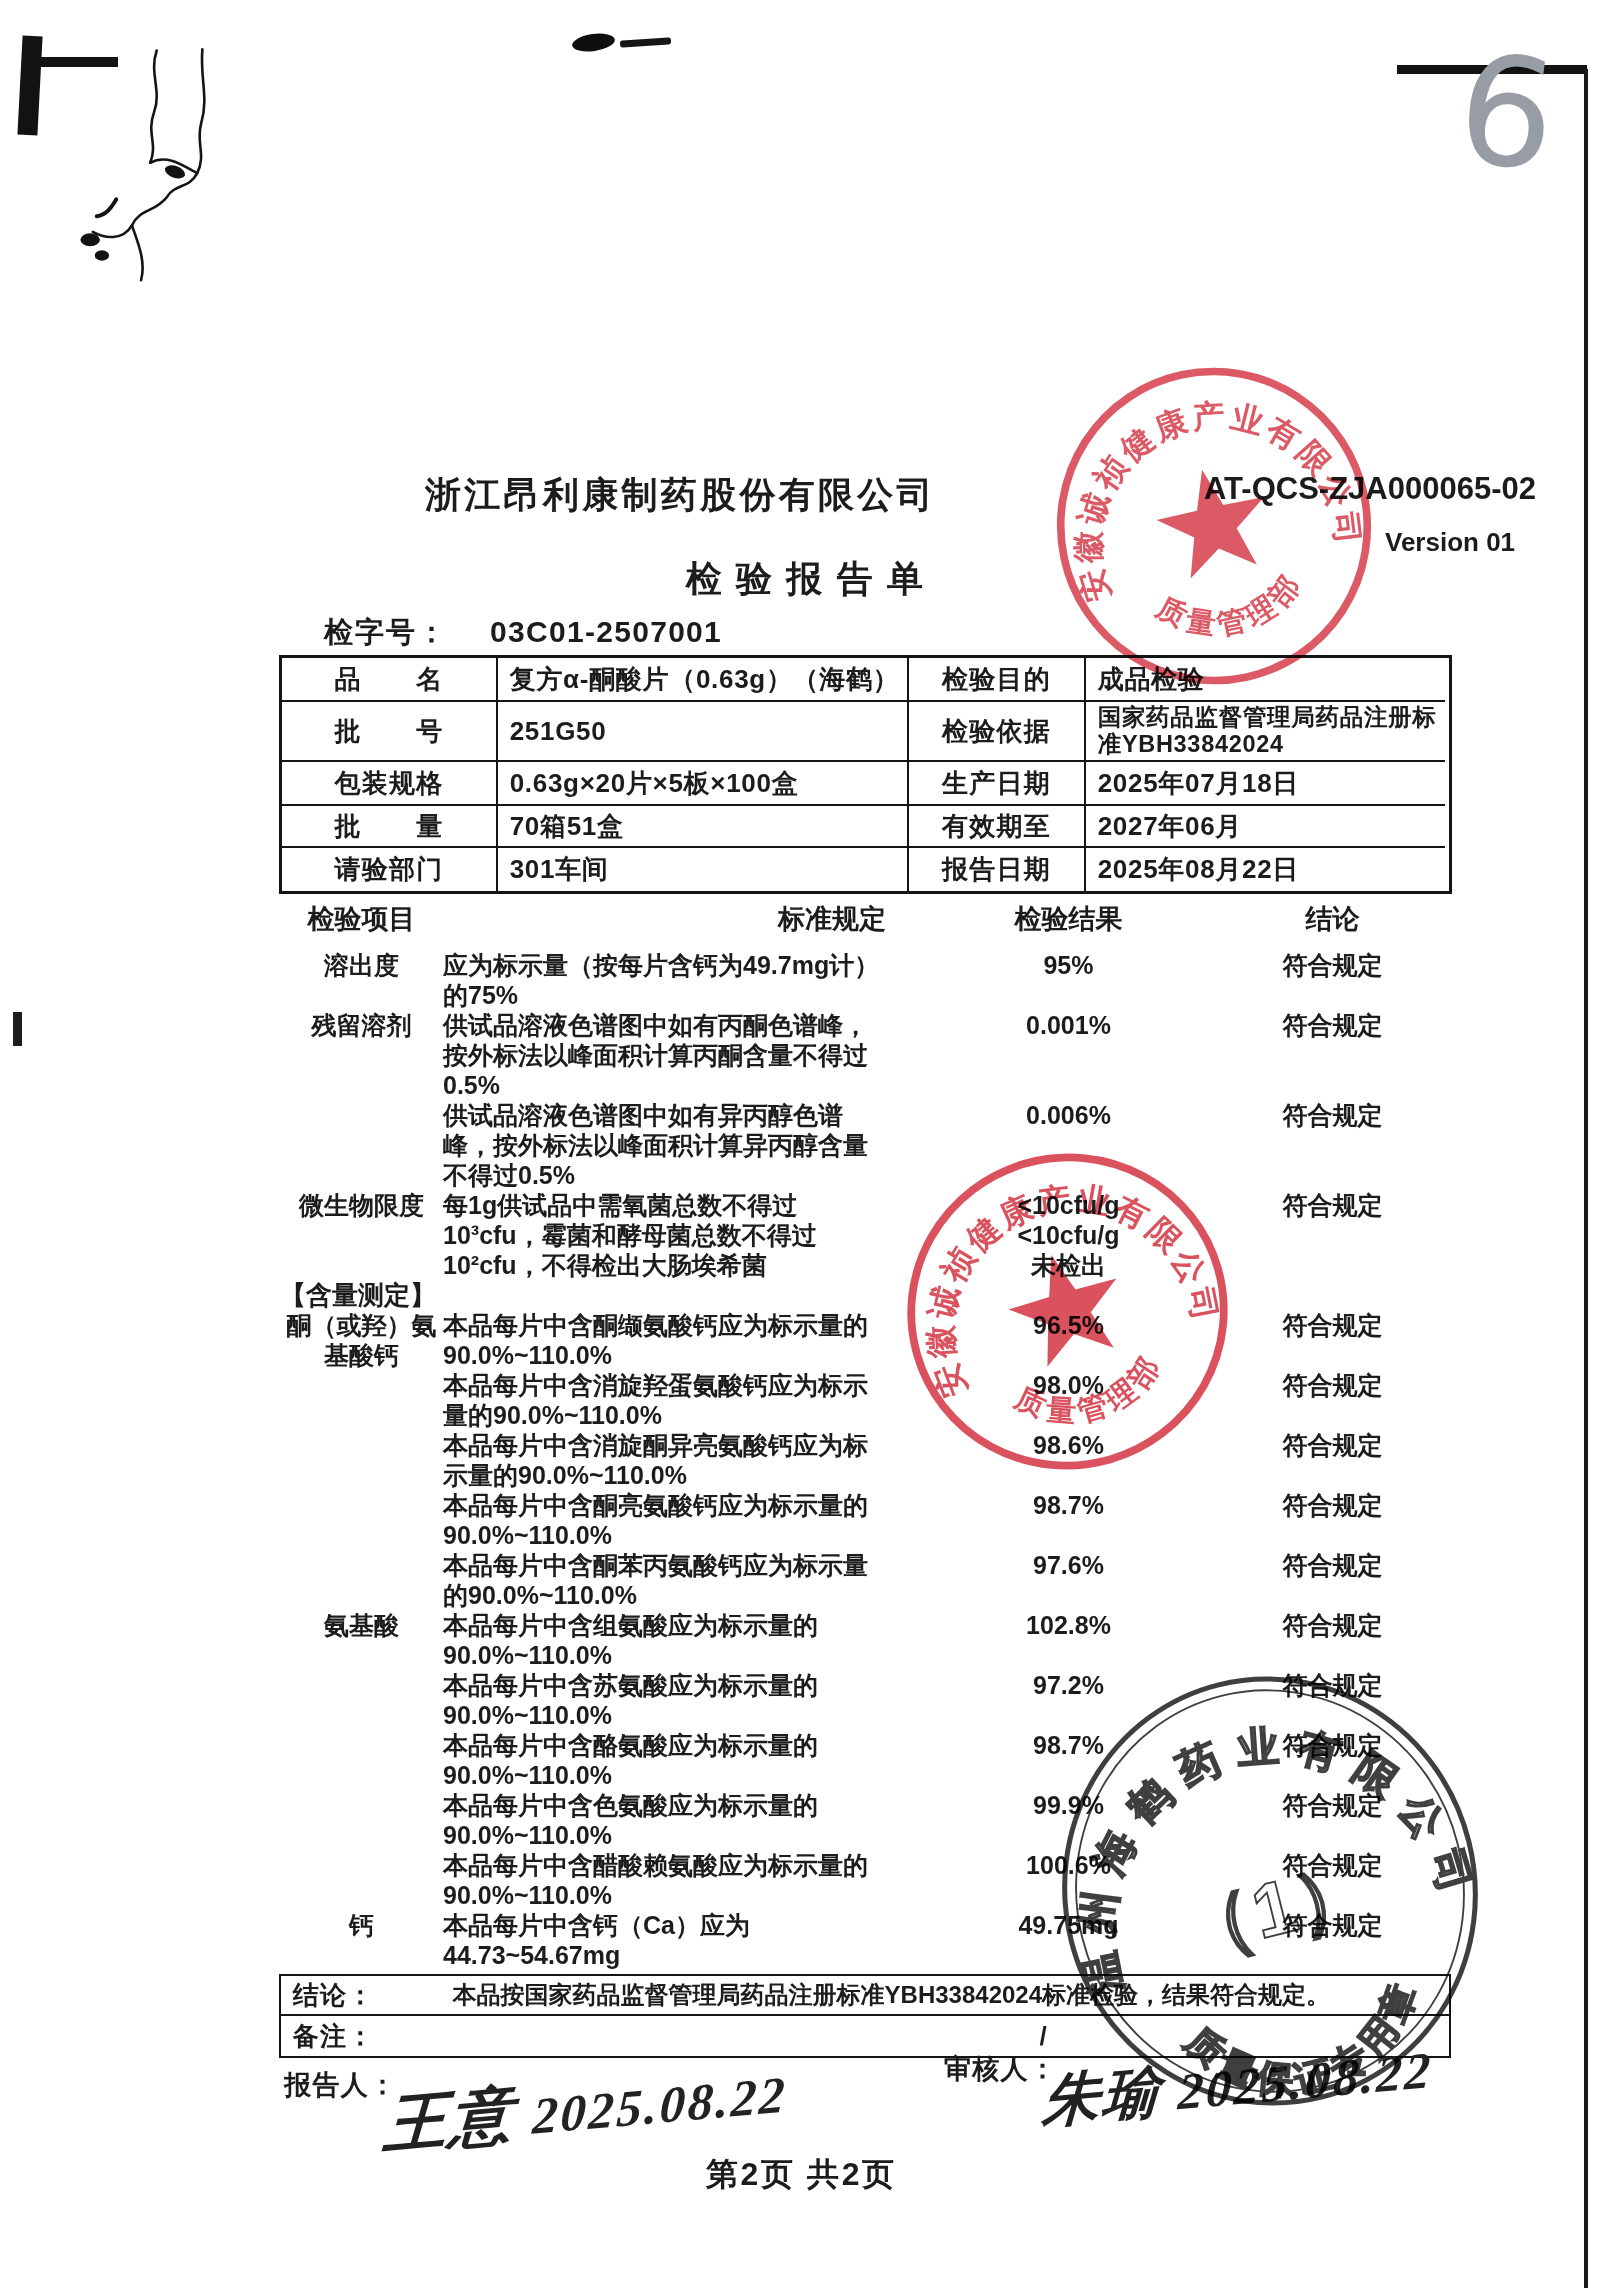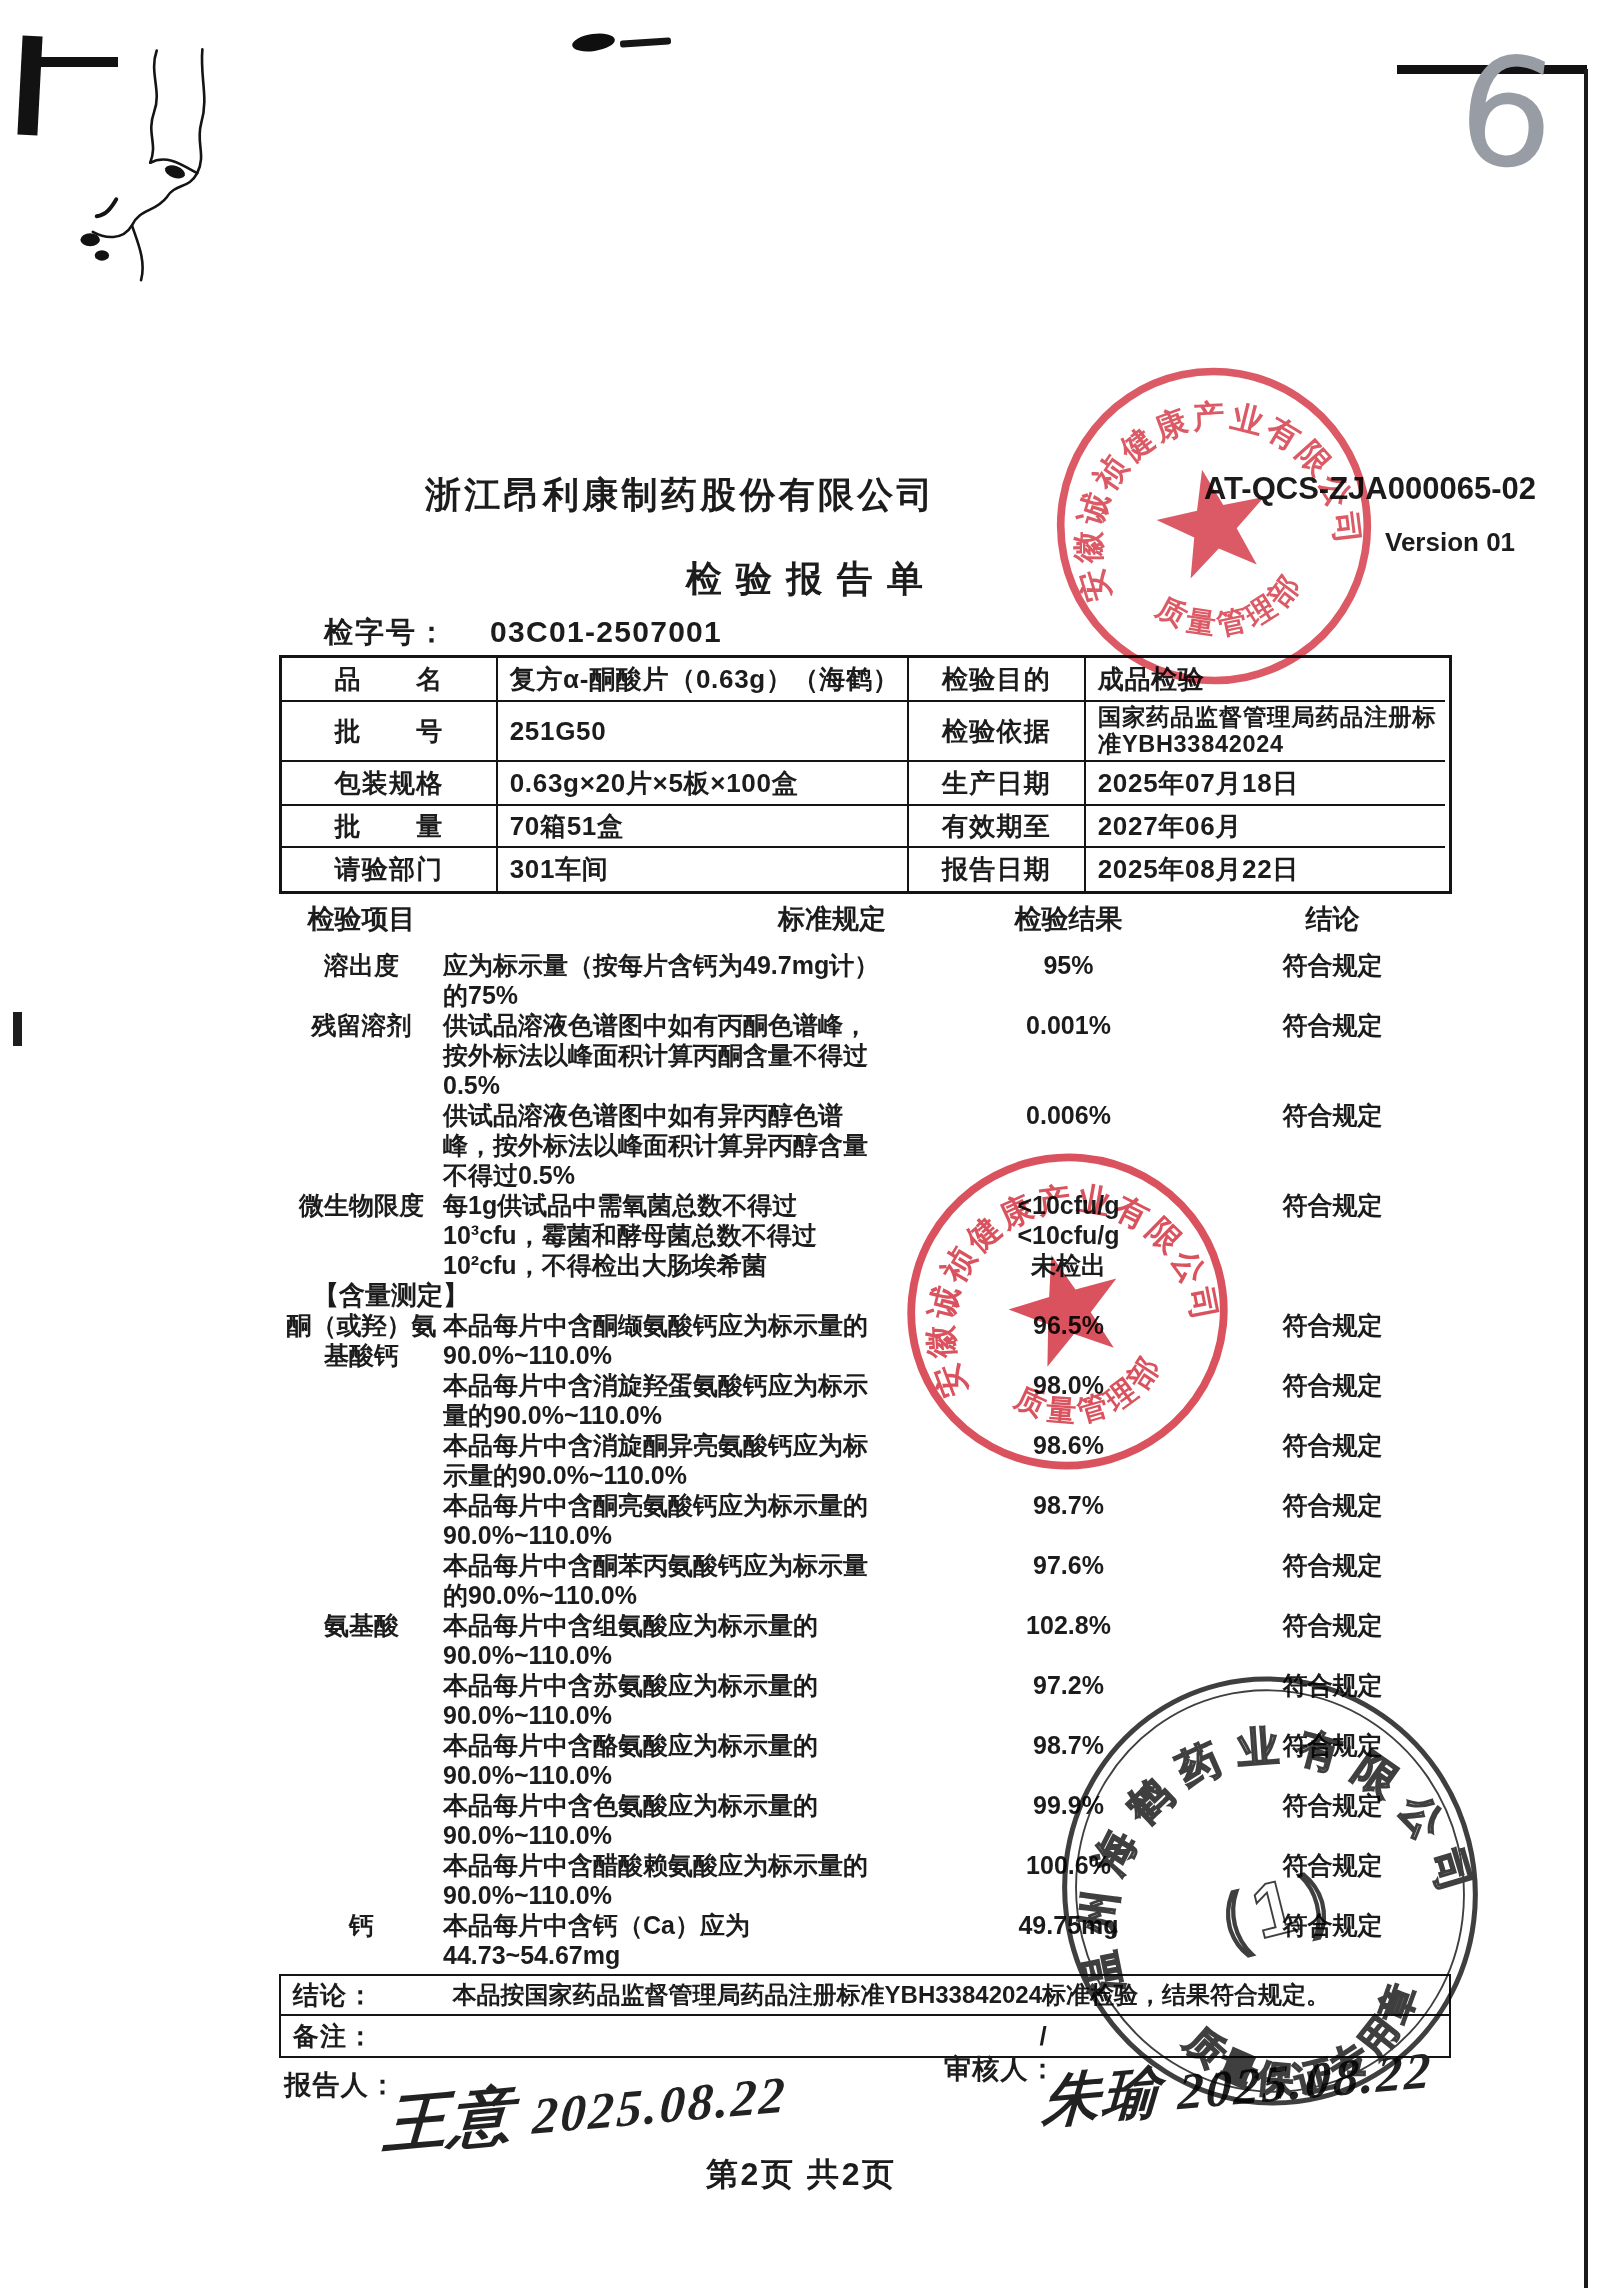--- a/index.html
+++ b/index.html
@@ -54,21 +54,21 @@
   .rhead{display:grid;grid-template-columns:163px 443px 287px 280px;font-size:27px;font-weight:700;margin-bottom:13px;}
   .rhead .h1{text-align:center;}
   .rhead .h2{text-align:right;}
   .rhead .h3{text-align:center;padding-left:78px;}
   .rhead .h4{text-align:center;padding-left:39px;}
   .rrow{display:grid;grid-template-columns:163px 443px 287px 280px;font-size:25px;font-weight:700;line-height:30px;align-items:start;}
   .rrow .c-item{text-align:center;}
   .rrow .c-std{white-space:pre-line;}
   .rrow .c-res{text-align:center;padding-left:78px;white-space:pre-line;}
   .rrow .c-con{text-align:center;padding-left:39px;}
-  .section-label{font-size:26px;font-weight:700;line-height:30px;margin-left:33px;}
+  .section-label{font-size:26px;font-weight:700;line-height:30px;}
 
   
   .conc-box{
     position:absolute;left:279px;top:1974px;width:1168px;
     border:2.6px solid #141414;
   }
   .conc-row{display:flex;align-items:center;height:38px;border-bottom:2.6px solid #141414;}
   .remark-row{display:flex;align-items:center;height:40px;}
   .conc-row .lab,.remark-row .lab{font-size:26px;font-weight:700;padding-left:11.7px;letter-spacing:1.3px;}
   .conc-row .txt{font-size:24px;font-weight:700;margin-left:78px;letter-spacing:0px;}

